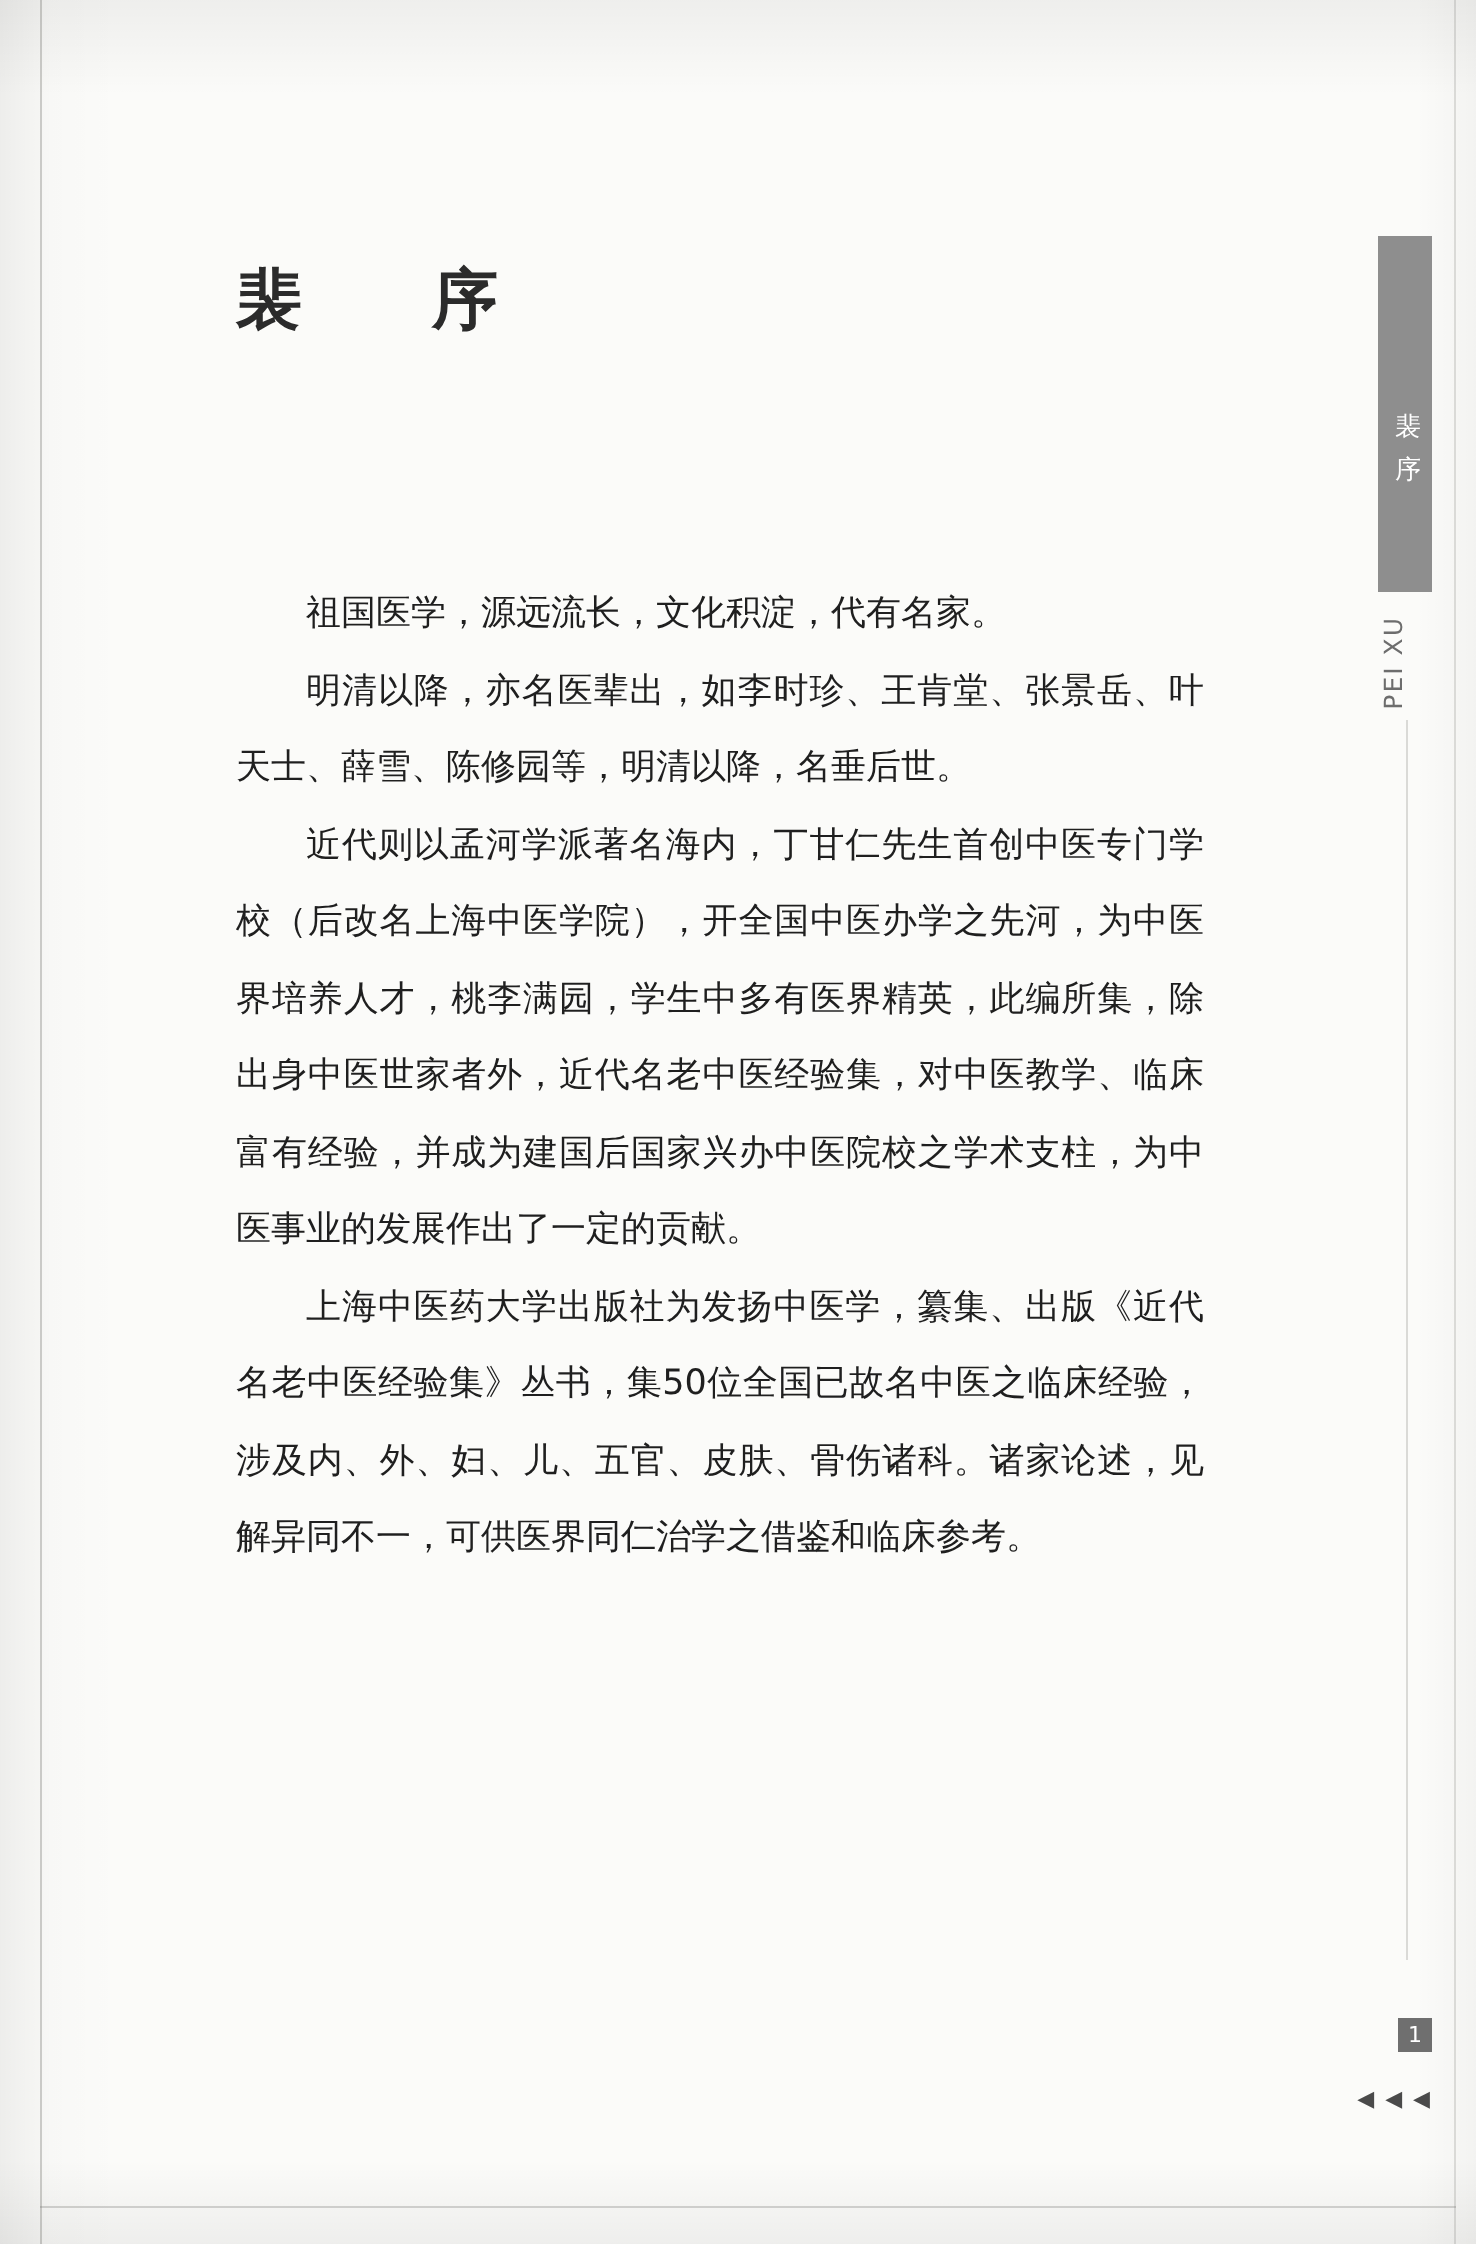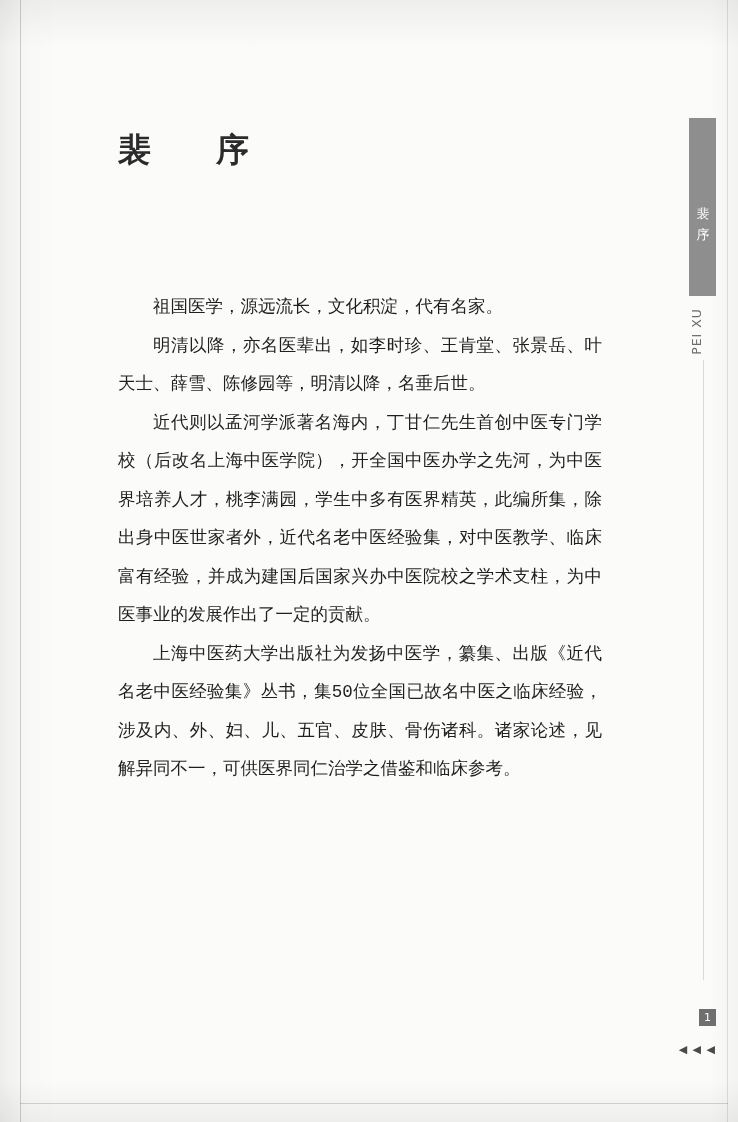--- a/index.html
+++ b/index.html
@@ -70,21 +70,20 @@
     font-size: 17.5px;
     line-height: 38.5px;
     color: #1f1f1f;
     text-align: justify;
     text-justify: inter-character;
   }
   .para {
     margin: 0 0 0 0;
     text-indent: 2em;
     text-align: justify;
-    font-family: Liberation Mono, monospace;
   }
 
   
   .side-tab {
     position: absolute;
     right: 22px;
     top: 118px;
     width: 27px;
     height: 178px;
     background: #8e8e8e;

